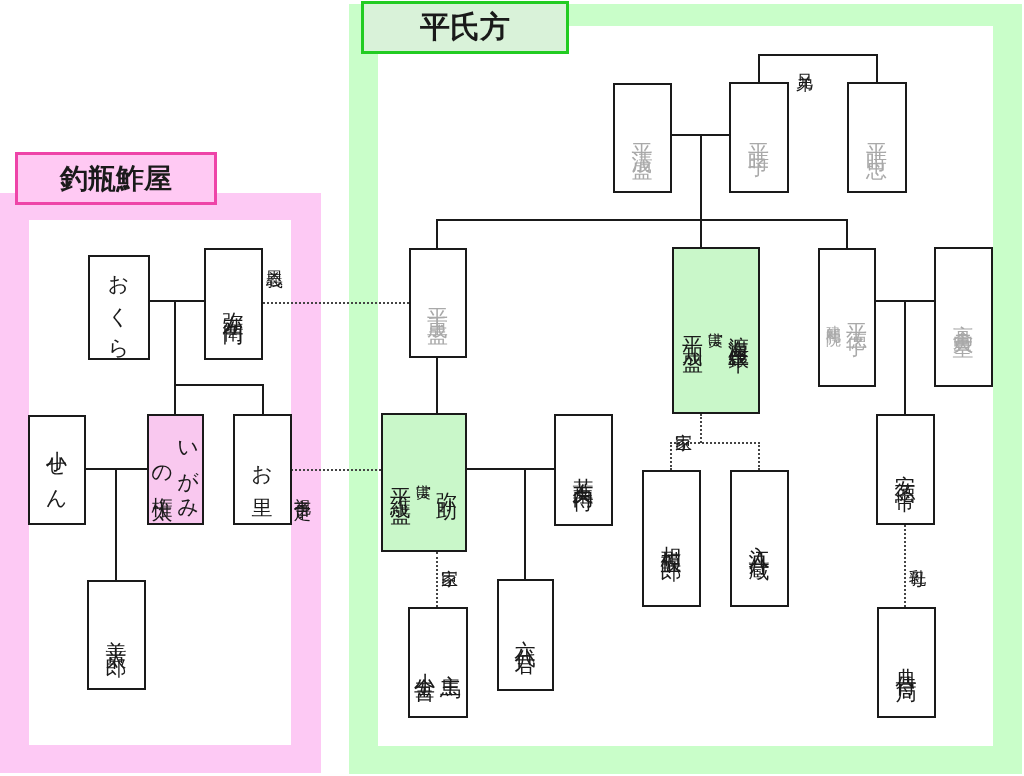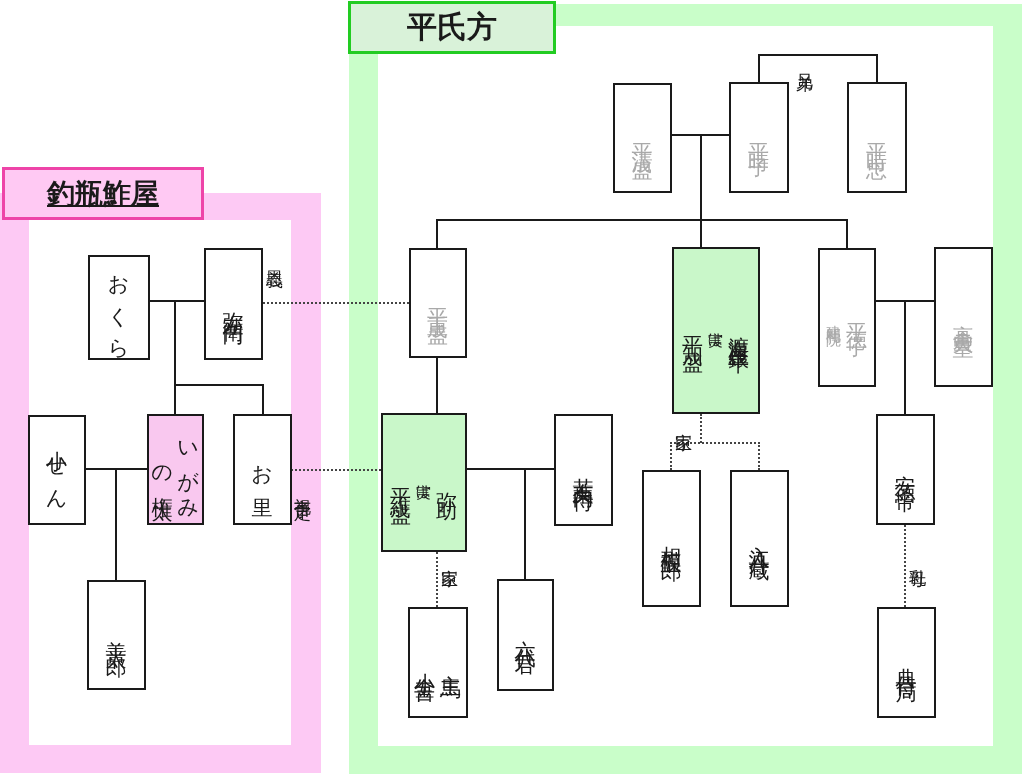--- a/index.html
+++ b/index.html
@@ -3,21 +3,21 @@
 <meta charset="utf-8">
 <style>
   html,body { margin:0; padding:0; background:#fff; }
   #canvas {
     position:relative; width:1024px; height:776px; background:#fff;
     font-family:"Liberation Sans","DejaVu Sans",sans-serif; color:#1a1a1a; overflow:hidden;
   }
   .band { position:absolute; }
   .region-label {
     position:absolute; display:flex; align-items:center; justify-content:center;
-    font-weight:bold; box-sizing:border-box;
+    font-weight:bold; box-sizing:border-box;margin-left:13px;
   }
   .pbox {
     position:absolute; box-sizing:border-box; background:#fff; border:2px solid #1a1a1a;
     display:flex; flex-direction:row-reverse; align-items:center; justify-content:center;
     gap:5px; font-size:21px; line-height:1;
   }
   .col { writing-mode:vertical-rl; text-orientation:upright; letter-spacing:0.38em; }
   .col4 { letter-spacing:0.22em; }
   .small { font-size:15px; letter-spacing:0.15em; }
   .gray { color:#a9a9a9; }
@@ -40,21 +40,21 @@
   <div class="band" style="left:349px; top:4px; width:673px; height:770px; background:#c9fec9;"></div>
   <div class="band" style="left:378px; top:26px; width:615px; height:720px; background:#fff;"></div>
 
   <div class="band" style="left:0px; top:193px; width:321px; height:580px; background:#fdc9f4;"></div>
   <div class="band" style="left:29px; top:220px; width:262px; height:525px; background:#fff;"></div>
 
   <div class="region-label" style="left:348px; top:1px; width:208px; height:53px; background:#d9f2d9; border:3px solid #22cc22; font-size:30px;">
     <span>平氏方</span>
   </div>
 
-  <div class="region-label" style="left:2px; top:167px; width:202px; height:53px; background:#ffc9f3; border:3px solid #ee44a8; font-size:28px;text-decoration:underline;">
+  <div class="region-label" style="left:2px; top:152px; width:202px; height:53px; background:#ffc9f3; border:3px solid #ee44a8; font-size:28px;">
     <span>釣瓶鮓屋</span>
   </div>
 
   <div class="hl" style="left:671px; top:134px; width:59px;"></div>
   <div class="vl" style="left:700px; top:134px; height:86px;"></div>
   <div class="hl" style="left:436px; top:219px; width:412px;"></div>
   <div class="vl" style="left:436px; top:219px; height:29px;"></div>
   <div class="vl" style="left:700px; top:219px; height:28px;"></div>
   <div class="vl" style="left:846px; top:219px; height:29px;"></div>
   <div class="hl" style="left:758px; top:54px; width:120px;"></div>

